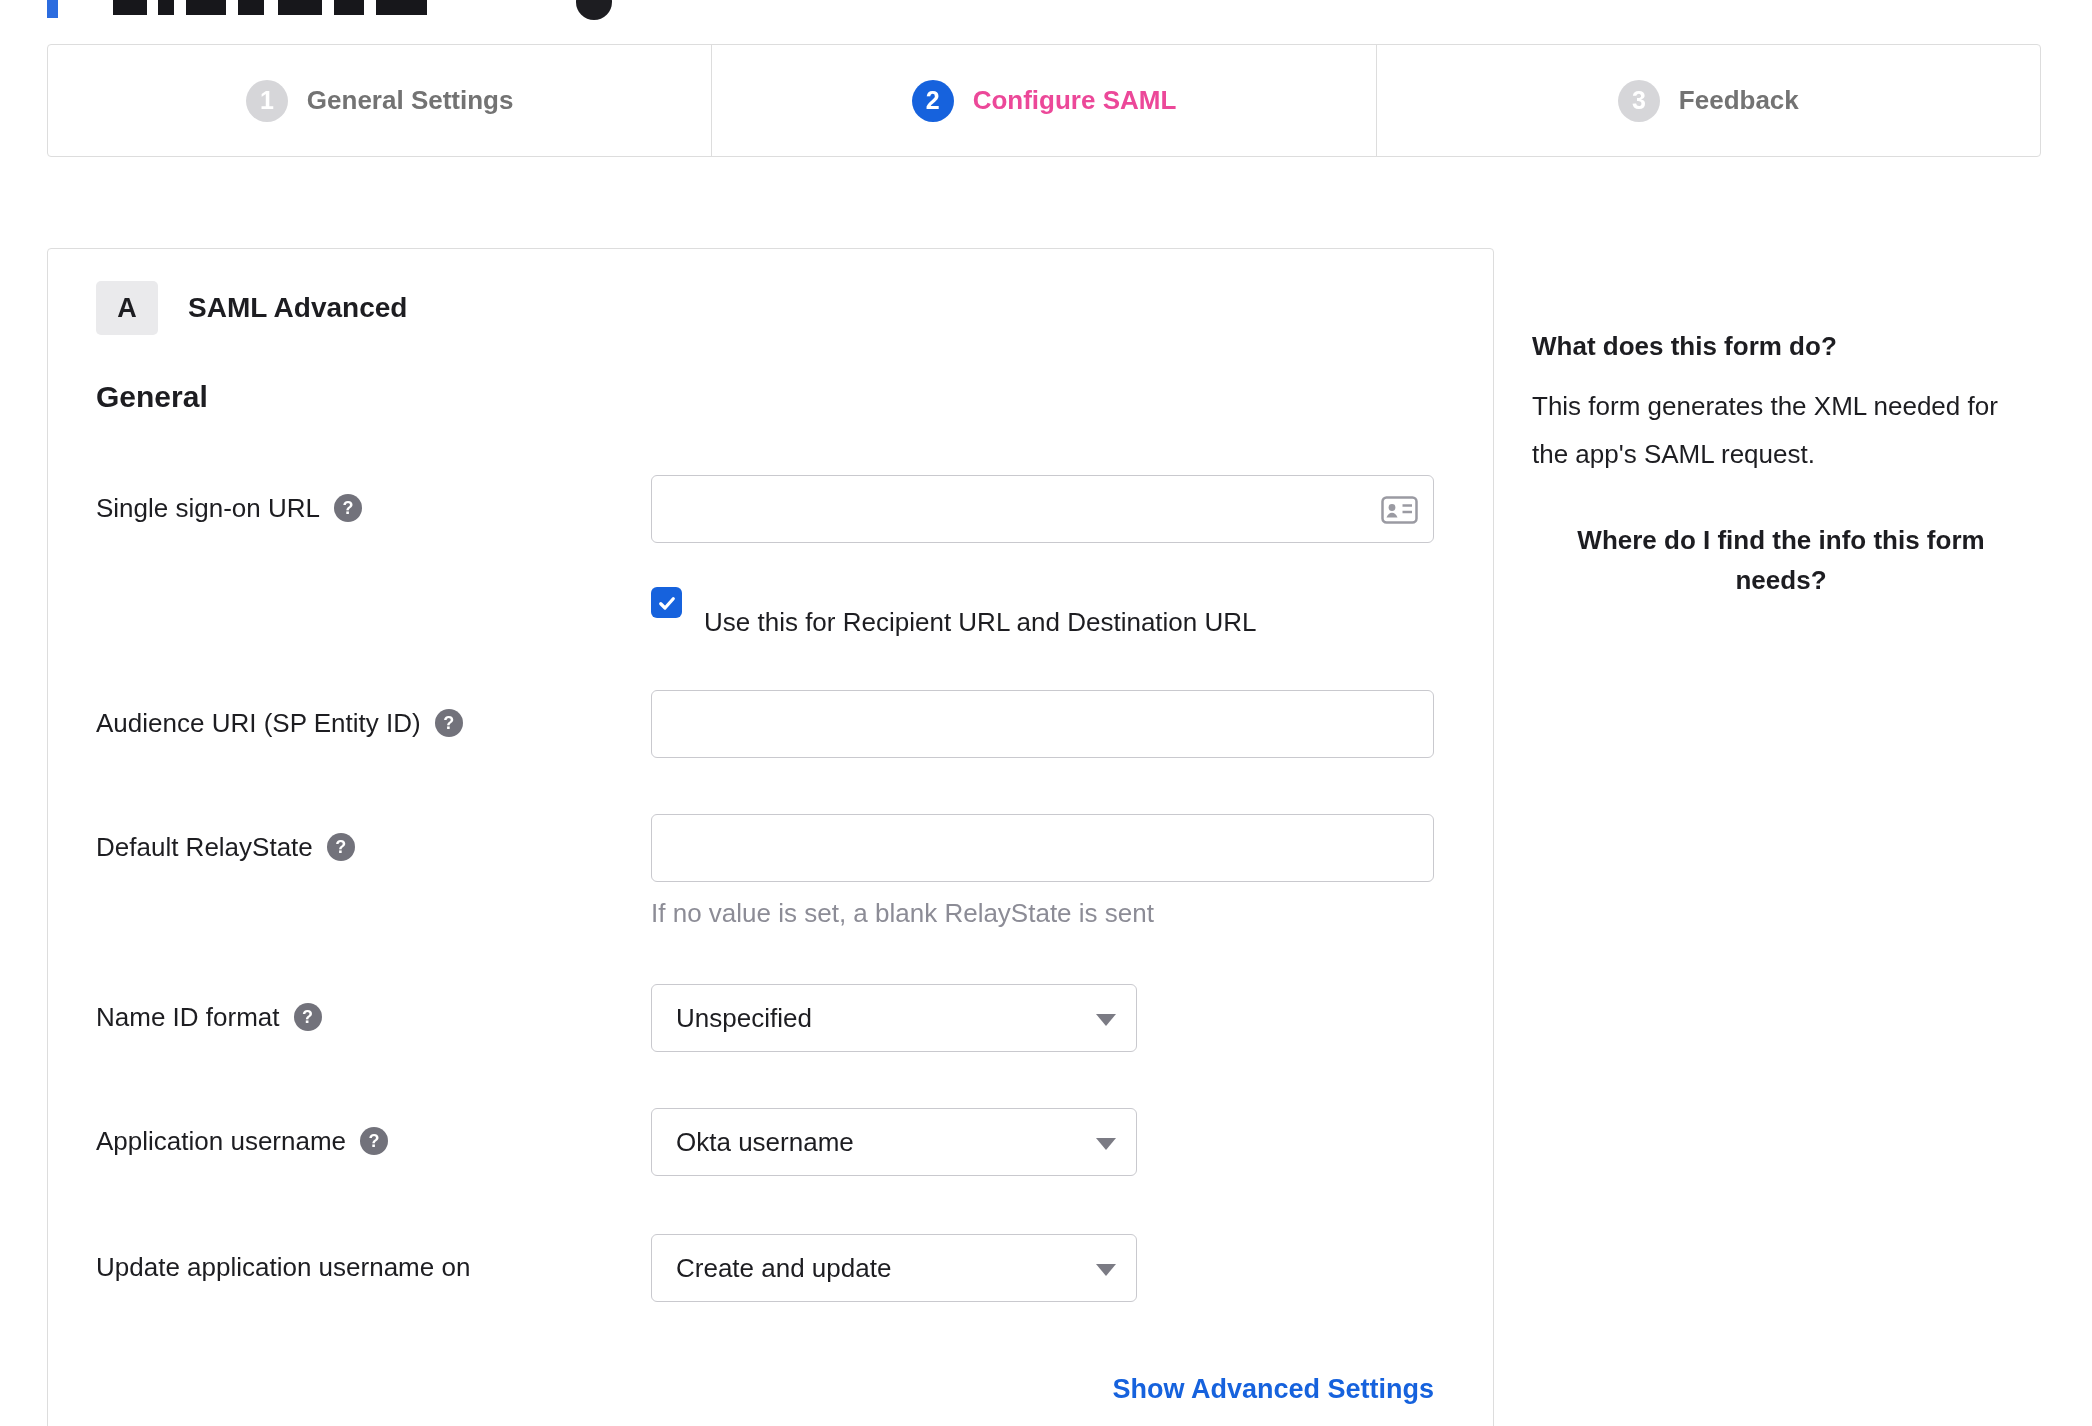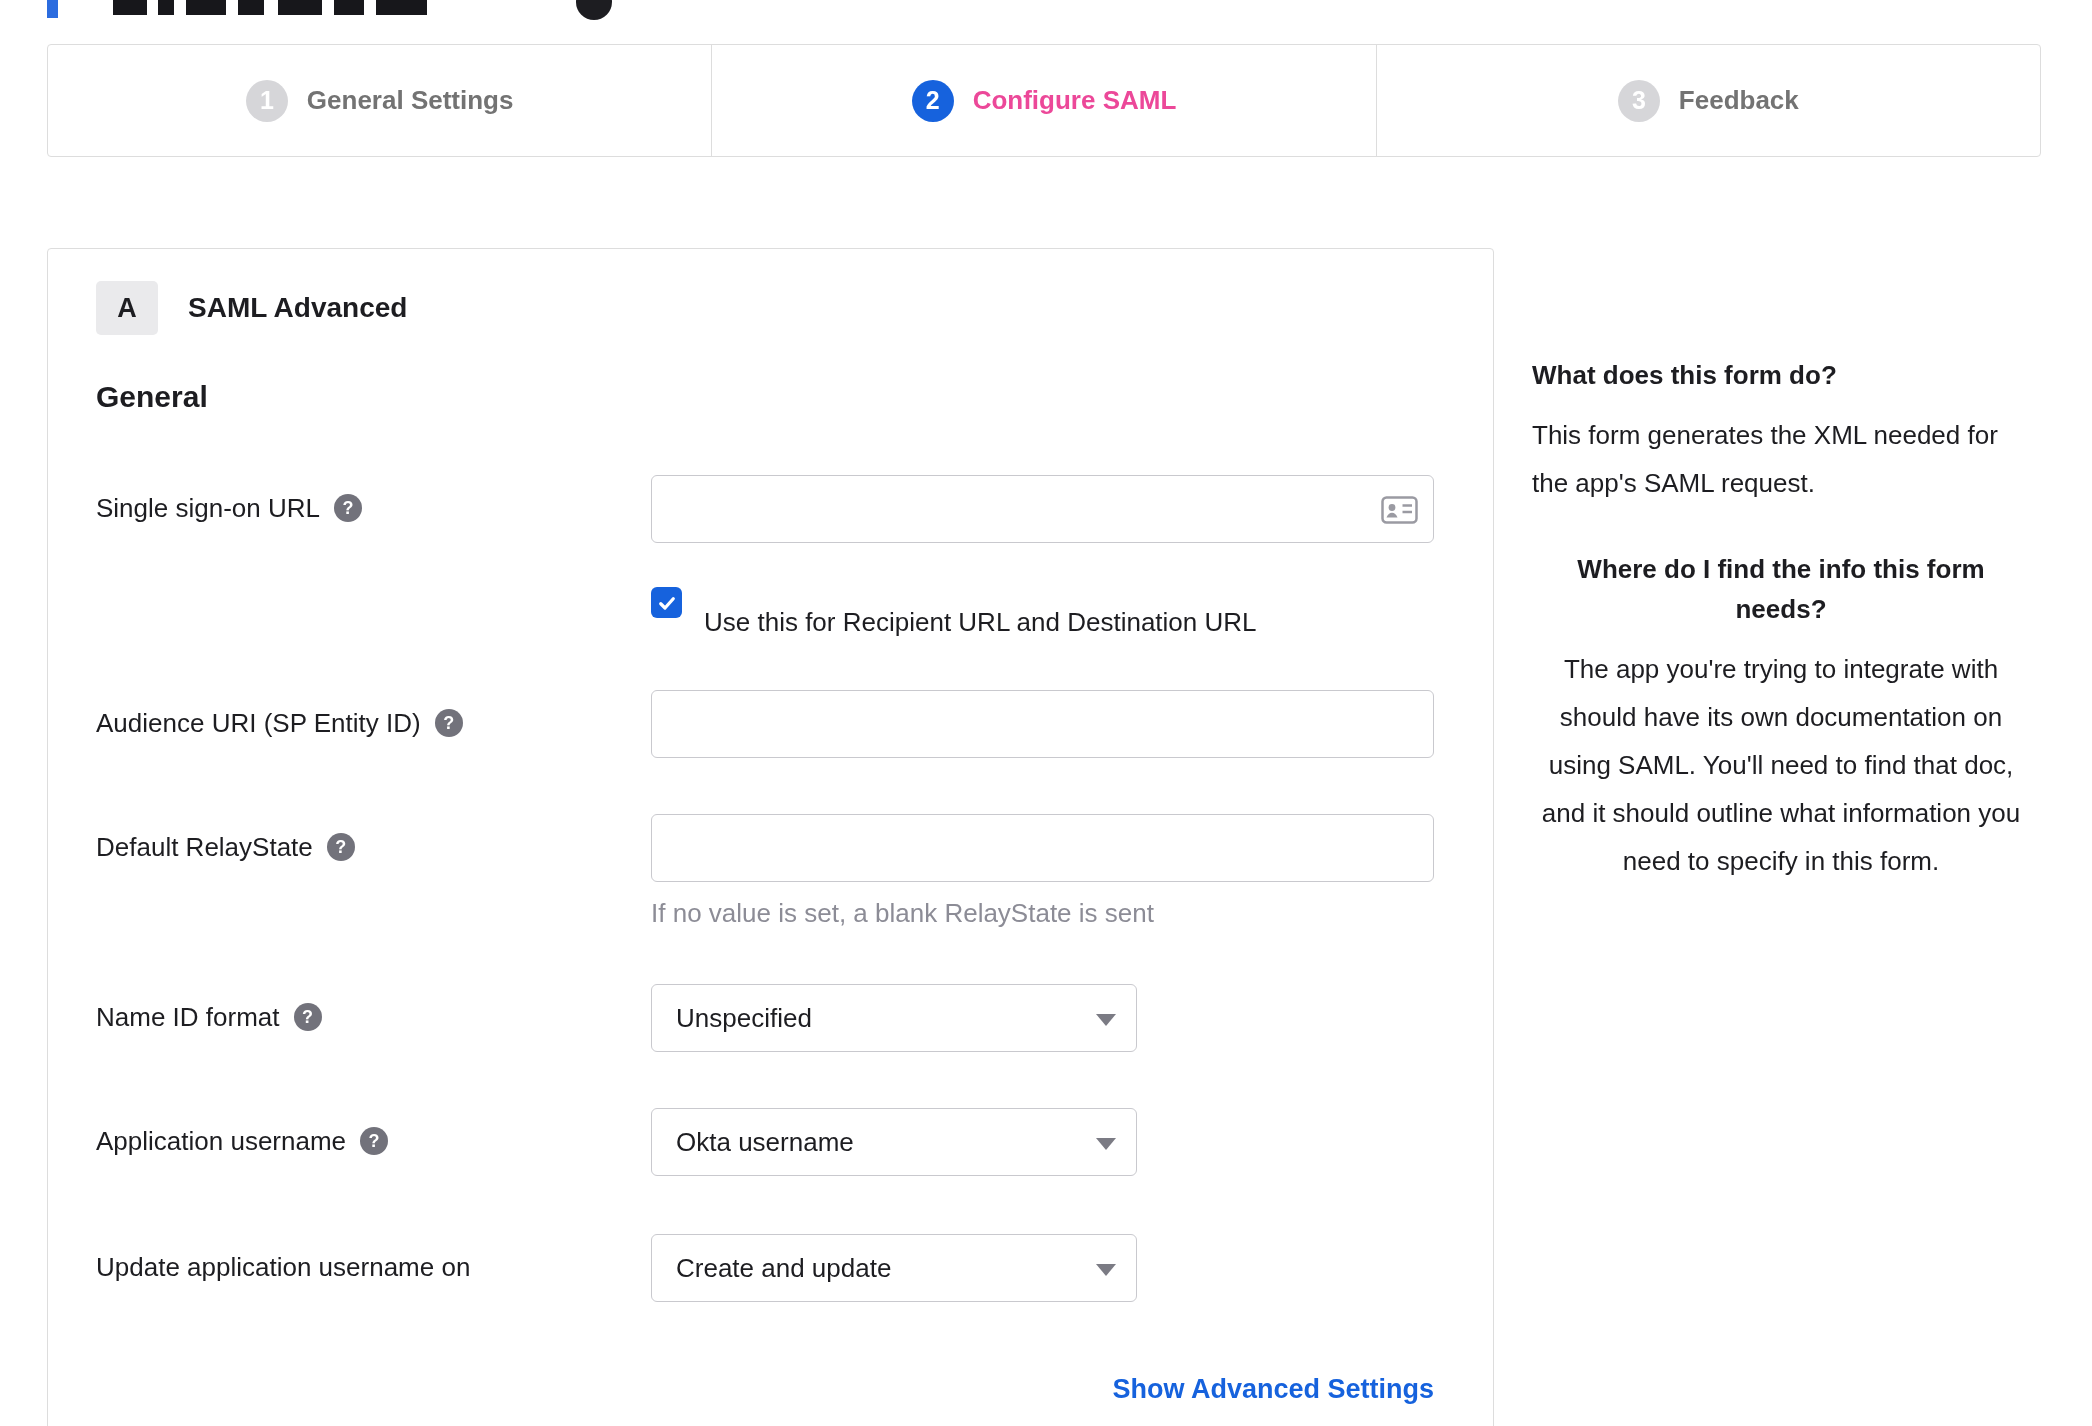--- a/index.html
+++ b/index.html
@@ -97,21 +97,21 @@
     border-left: 10px solid transparent; border-right: 10px solid transparent;
     border-top: 12px solid #7b7b84;
   }
 
   .advanced-row { width: 1338px; text-align: right; margin-top: 72px; }
   .advanced-link { font-size: 27px; font-weight: 600; color: #1662dd; text-decoration: none; cursor: pointer; }
 
   
   .help-sidebar { position: absolute; left: 1532px; top: 326px; width: 498px; }
   .help-section + .help-section { margin-top: 42px; text-align: center; }
-  .help-heading { font-size: 26px; font-weight: bold; line-height: 40px; margin-bottom: 16px; margin-top: 29px; }
+  .help-heading { font-size: 26px; font-weight: bold; line-height: 40px; margin-bottom: 16px; }
   .help-body { font-size: 26px; line-height: 48px; color: #1d1d21; }
 </style>
 </head>
 <body>
 
 <div class="viewport">
 
   <div class="crop-header">
     <span class="crop-blue"></span>
     <span class="crop-frag" style="left:113px;width:34px;"></span>
@@ -242,17 +242,16 @@
 
   </div>
 
   <div class="help-sidebar">
     <div class="help-section">
       <div class="help-heading">What does this form do?</div>
       <div class="help-body">This form generates the XML needed for the app's SAML request.</div>
     </div>
     <div class="help-section">
       <div class="help-heading">Where do I find the info this form needs?</div>
-      <div class="help-body">The app you're trying to integrate with should have its own documentation on using SAML. You'll need to find that doc, and it should outline what information you need to specify in this form.</div>
     </div>
   </div>
 
 </div>
 
 </body></html>

